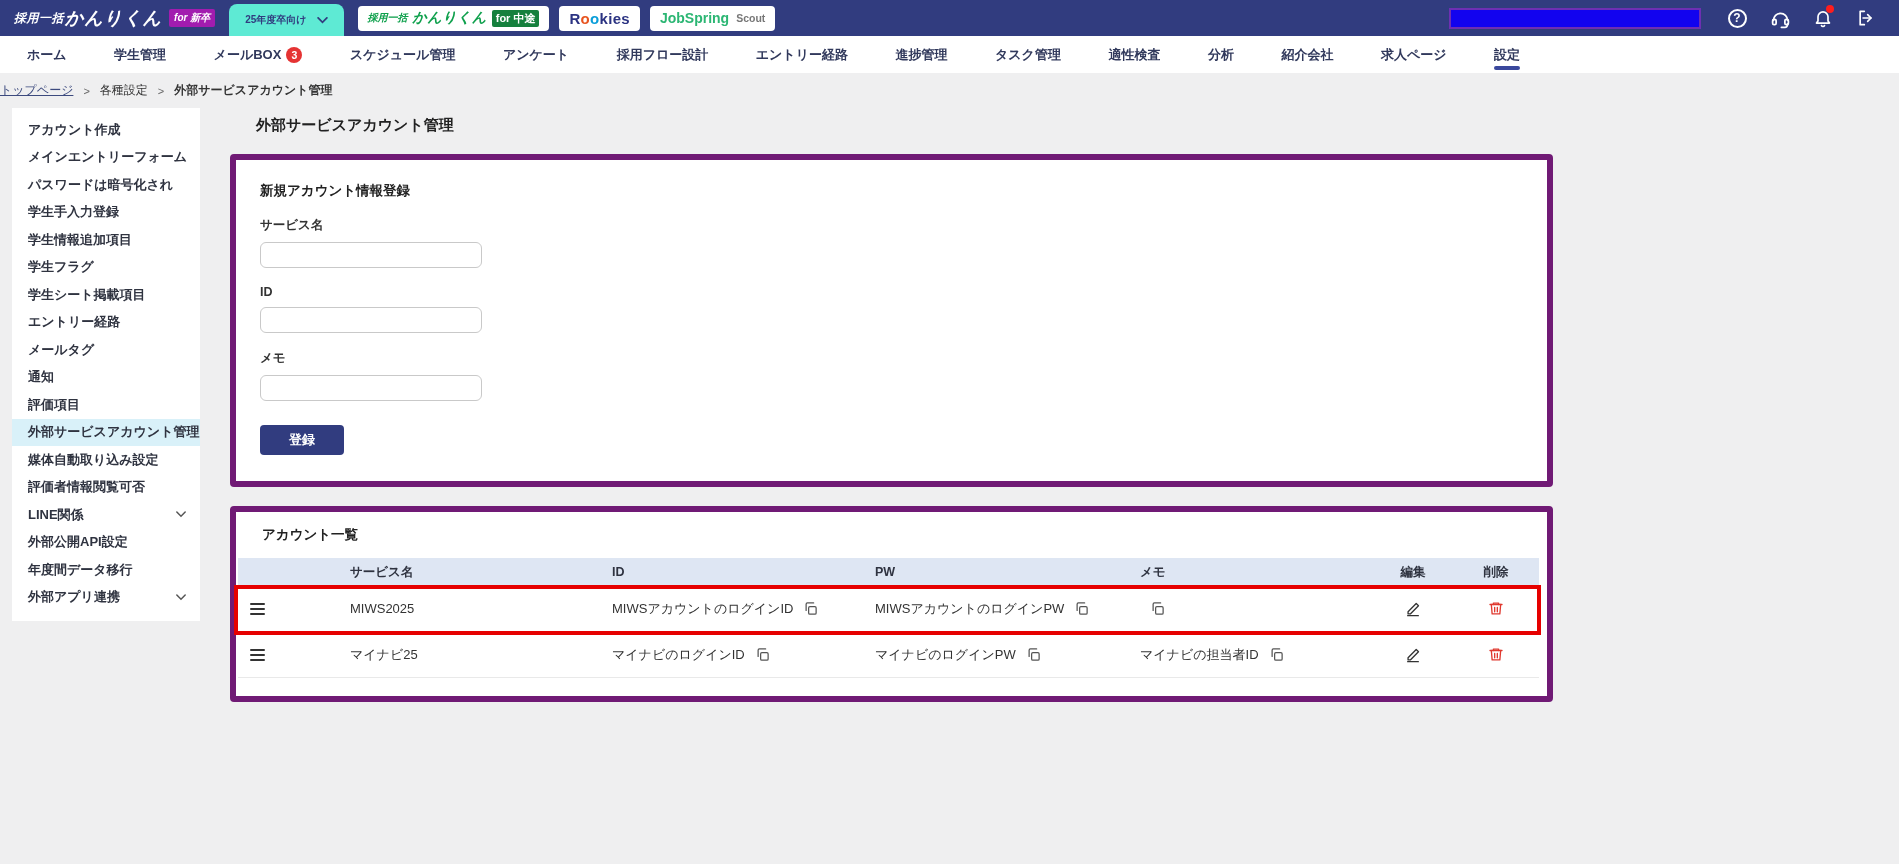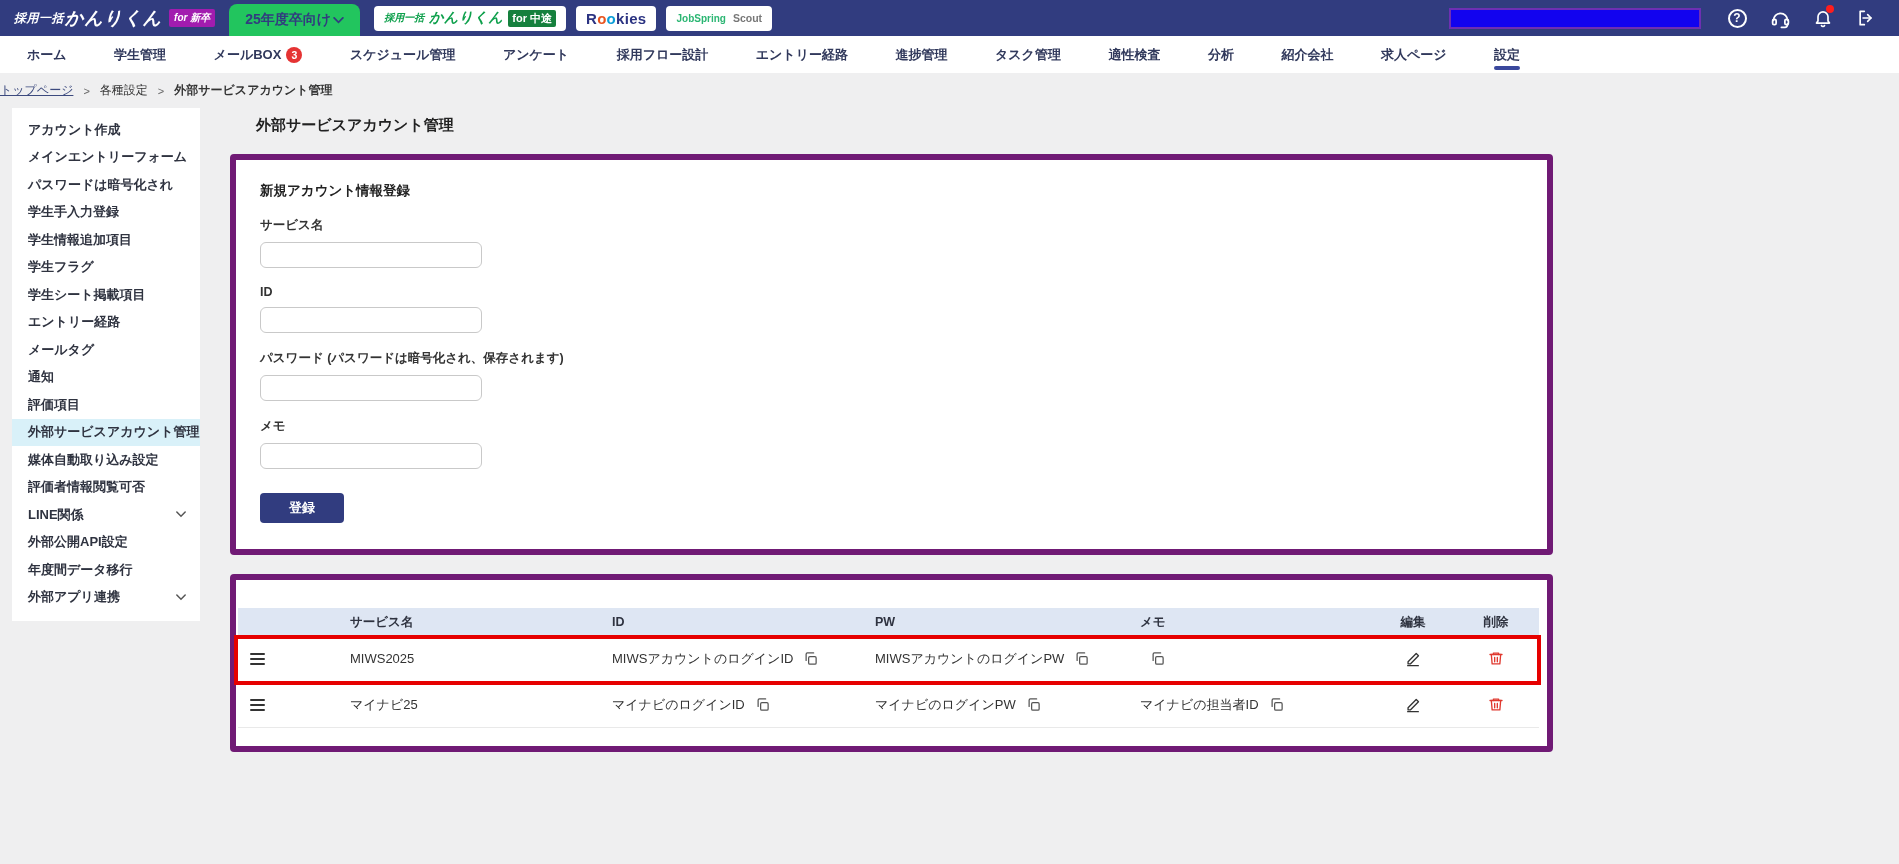--- a/index.html
+++ b/index.html
@@ -14,34 +14,34 @@
   
   .topbar{
     position:absolute; top:0; left:0; right:0; height:36px;
     background:#313c7f; display:flex; align-items:center; padding-left:14px;
   }
   .logo{ display:flex; align-items:center; color:#fff; font-style:italic; font-weight:700; margin-right:14px; white-space:nowrap;}
   .logo .pfx{ font-size:12px; letter-spacing:.5px;}
   .logo .main{ font-size:18px; letter-spacing:1px; margin-left:1px;}
   .logo .badge{ background:#a21caf; color:#fff; font-size:10px; padding:2px 5px; border-radius:2px; margin-left:7px; font-weight:700;}
   .year-tab{
-    align-self:flex-end; height:32px; background:#22c55e; border-radius:8px 8px 0 0;
-    display:flex; align-items:center; gap:2px; padding:0 16px;
-    color:#313c7f; font-weight:700; font-size:14px; cursor:pointer; margin-right:4px;
+    align-self:flex-end; height:32px; background:#5eead4; border-radius:8px 8px 0 0;
+    display:flex; align-items:center; gap:10px; padding:0 16px;
+    color:#313c7f; font-weight:700; font-size:10px; cursor:pointer; margin-right:4px;
   }
   .app-btn{
     height:25px; background:#fff; border:none; border-radius:4px; margin-left:10px;
     display:flex; align-items:center; gap:5px; padding:0 10px; cursor:pointer; white-space:nowrap;
   }
   .app-btn .g-pfx{ color:#0ea04c; font-size:10px; font-weight:700; font-style:italic;}
   .app-btn .g-main{ color:#0ea04c; font-size:14px; font-weight:700; font-style:italic; letter-spacing:.5px;}
   .app-btn .g-badge{ background:#15803d; color:#fff; font-size:11px; font-weight:700; padding:1px 4px; border-radius:2px; }
   .rookies-txt{ font-weight:800; font-size:15px; color:#2b3382; letter-spacing:.3px;}
   .rookies-txt .o1{ color:#e8541f;} .rookies-txt .o2{ color:#0a9ed9;}
-  .js-label{ color:#2bb673; font-weight:800; font-size:10px;}
+  .js-label{ color:#2bb673; font-weight:800; font-size:14px;}
   .js-suffix{ color:#777; font-weight:600; font-size:10.5px; margin-left:2px;}
   .top-right{ margin-left:auto; display:flex; align-items:center; gap:21px; padding-right:22px;}
   .redacted{ width:252px; height:21px; background:#1203ef; border:2px solid #6e2fb3; margin-right:4px;}
   .tb-icon{ width:22px; height:22px; display:flex; align-items:center; justify-content:center; cursor:pointer; position:relative;}
   .help-circle{ width:19px; height:19px; border:2px solid #fff; border-radius:50%; color:#fff; font-size:12px; font-weight:700; display:flex; align-items:center; justify-content:center;}
   .bell-dot{ position:absolute; top:-2px; right:0; width:8px; height:8px; background:#ff1d1d; border-radius:50%;}
   
   .mainnav{ position:absolute; top:36px; left:0; right:0; height:37px; background:#fff;}
   .nav-items{ display:flex; justify-content:space-between; align-items:stretch; width:1520px; padding-left:27px; height:100%;}
   .nav-item{ position:relative; display:flex; align-items:center; gap:5px; font-size:13px; font-weight:700; color:#31395c; cursor:pointer; white-space:nowrap;}
@@ -265,31 +265,28 @@
     <h2 class="card-title">新規アカウント情報登録</h2>
     <div class="fg">
       <label>サービス名</label>
       <input type="text" value="" style="">
     </div>
     <div class="fg">
       <label>ID</label>
       <input type="text" value="" style="">
     </div>
     <div class="fg">
-      <label>パスワード (パスワードは暗号化され、保存されます)</label>
-      <input type="text" value="" style="">
-    </div>
-    <div class="fg">
       <label>メモ</label>
       <input type="text" value="" style="">
     </div>
     <button class="submit-btn">登録</button>
   </section>
 
   <section class="card list-card">
+    <h2 class="card-title">アカウント一覧</h2>
     <div class="acct-table">
       <div class="t-row t-head">
         <div class="cell first"></div>
         <div class="cell">サービス名</div>
         <div class="cell">ID</div>
         <div class="cell">PW</div>
         <div class="cell">メモ</div>
         <div class="cell center">編集</div>
         <div class="cell center">削除</div>
       </div>

